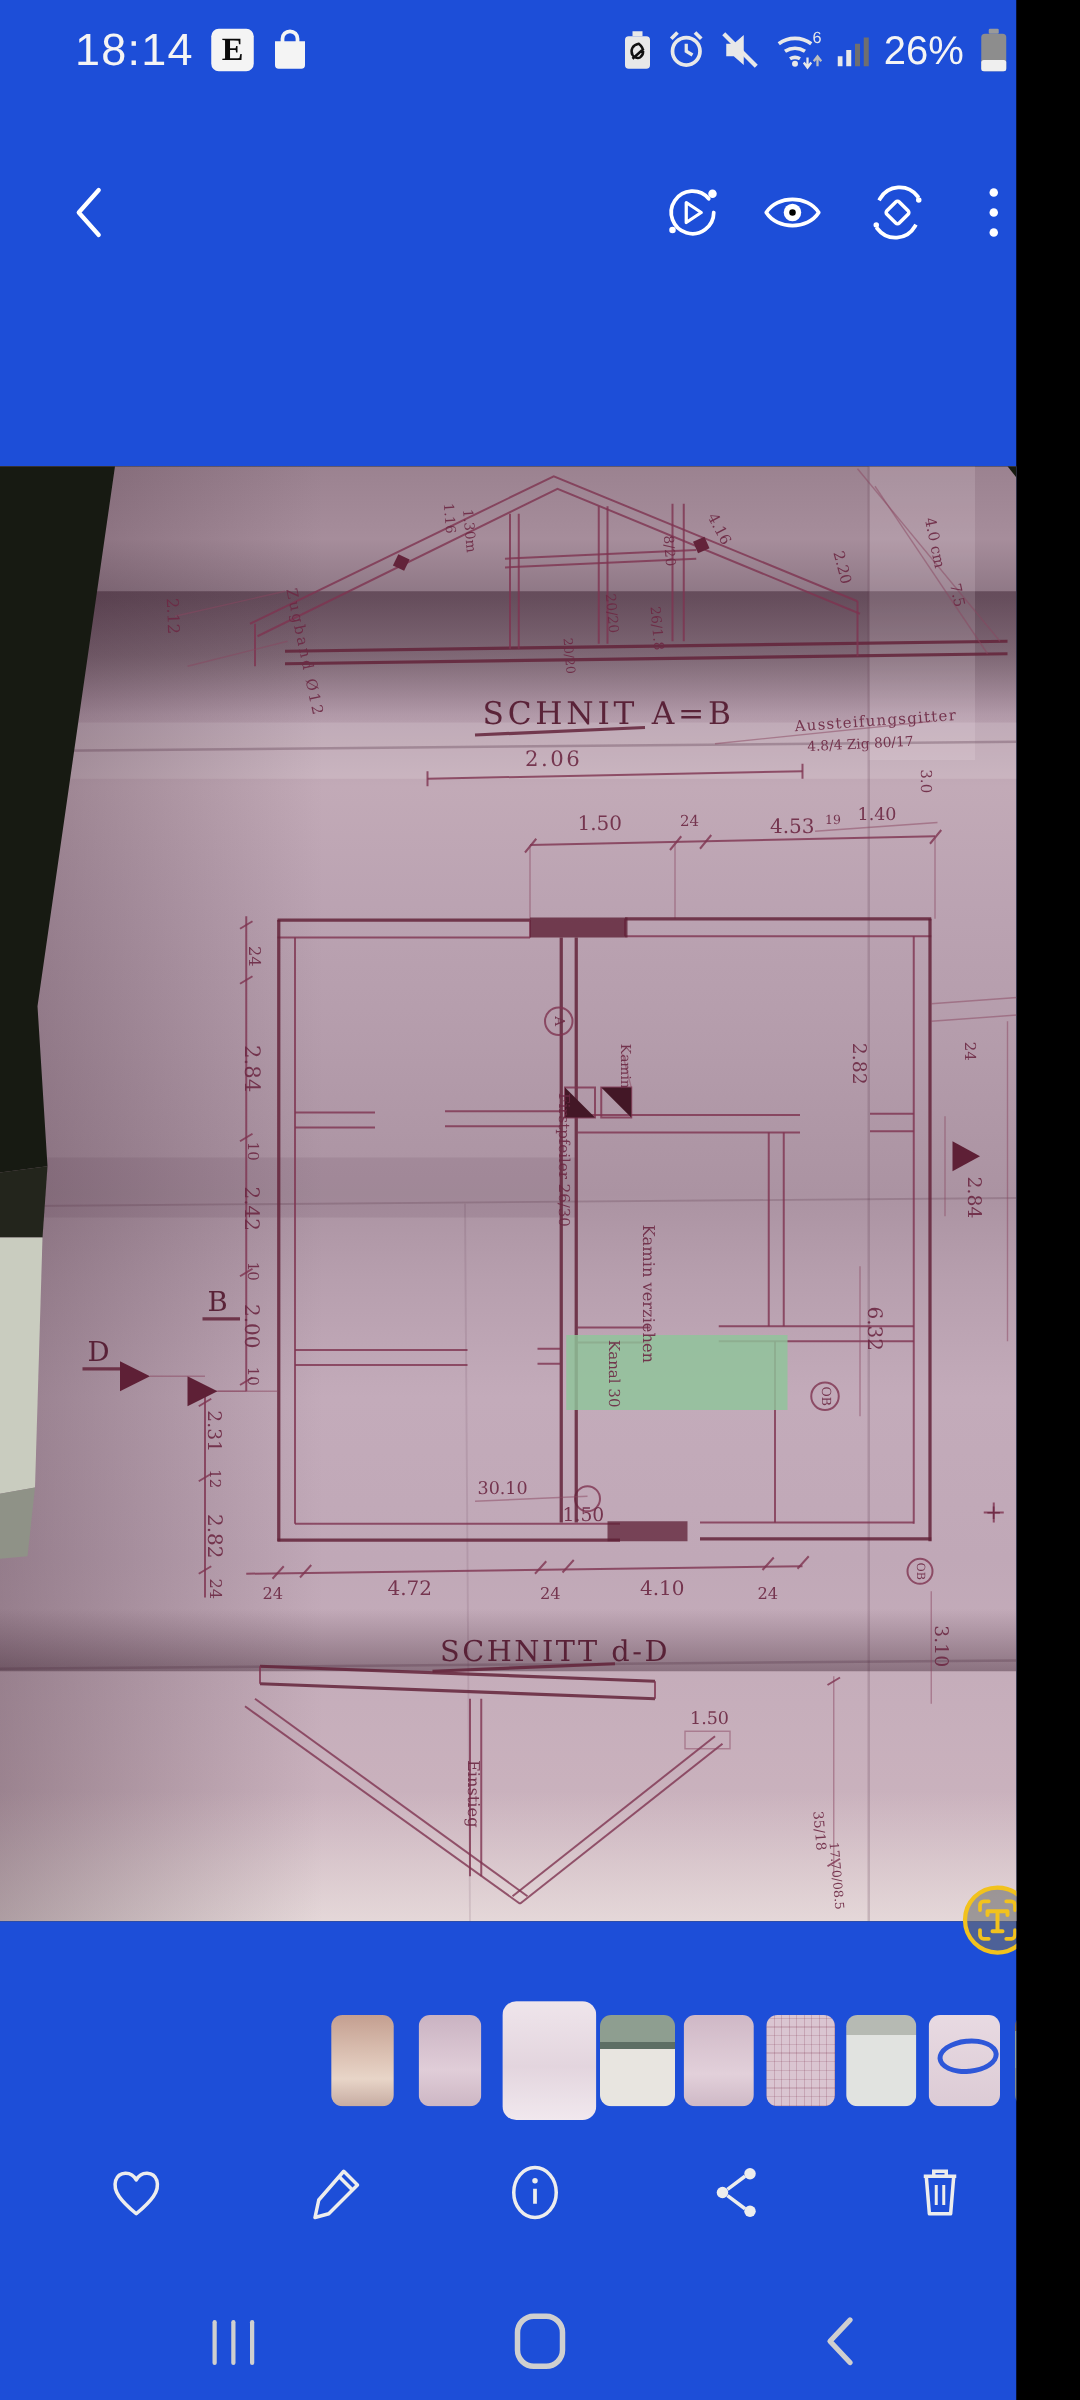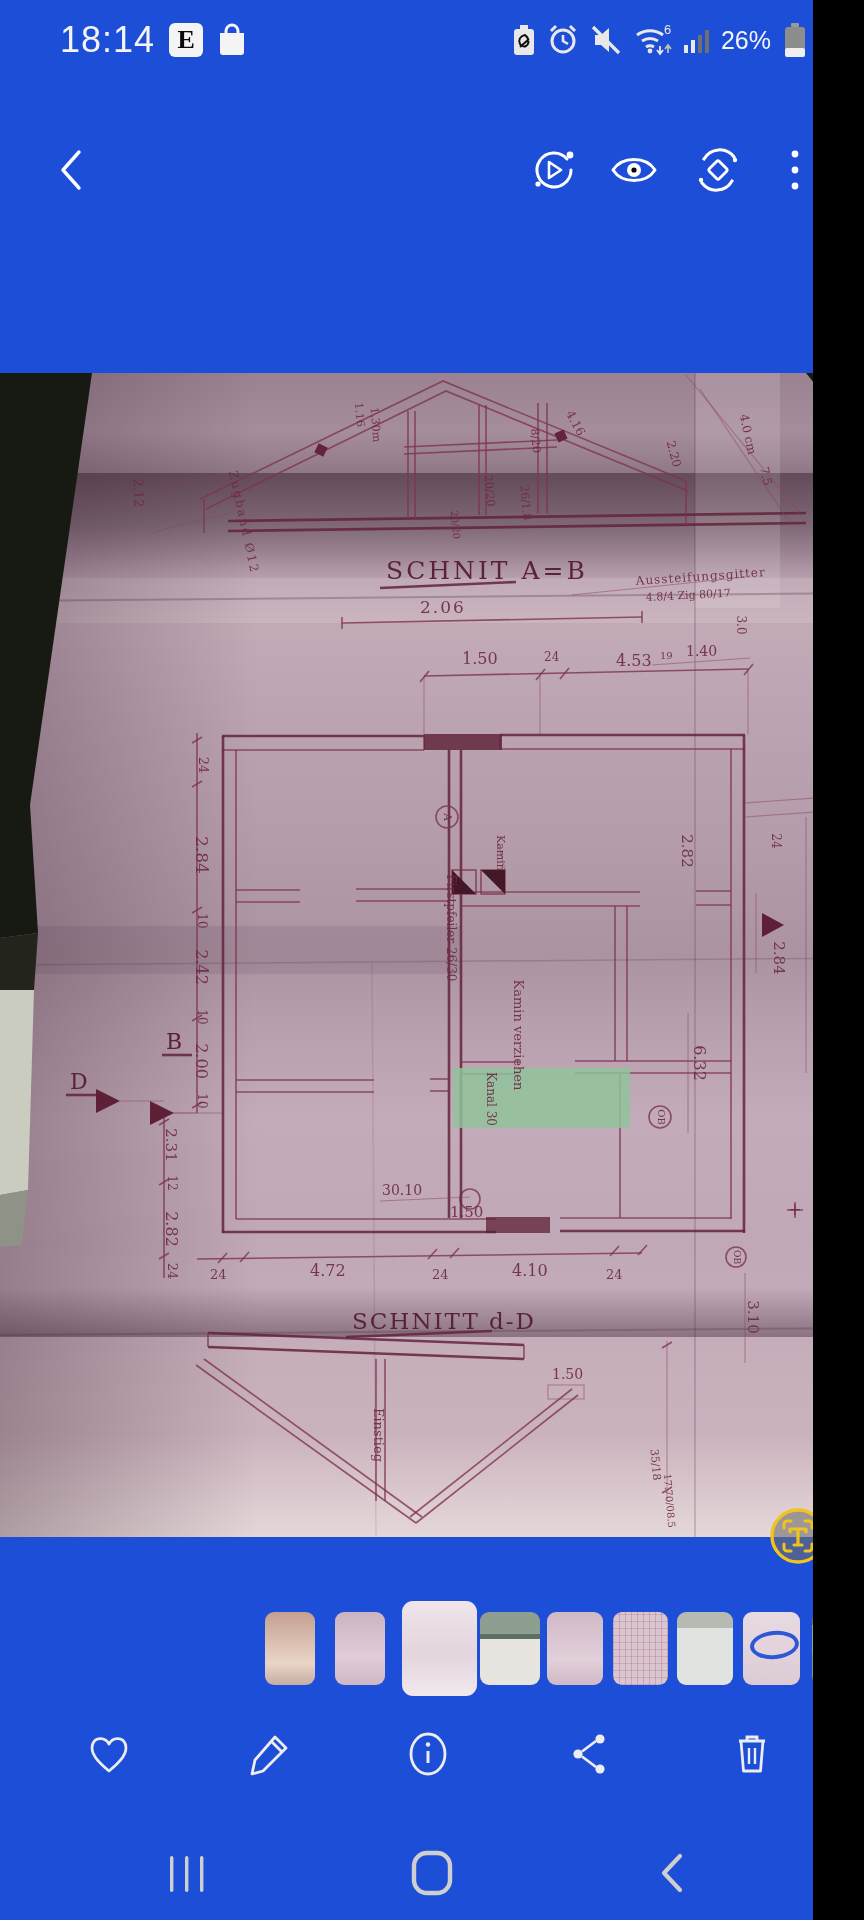--- a/index.html
+++ b/index.html
@@ -8,21 +8,21 @@
 
   
   .statusbar{position:absolute;left:0;top:0;width:864px;height:80px;display:flex;
              align-items:center;justify-content:space-between;color:#f4f4f4;}
   .sb-left{display:flex;align-items:center;gap:14px;padding-left:60px;}
   .sb-time{font-size:36px;letter-spacing:1px;}
   .badge-e{width:34px;height:34px;background:#f4f4f4;border-radius:6px;color:#0a0a0a;
            font-family:"Liberation Serif",serif;font-weight:bold;font-size:26px;
            display:flex;align-items:center;justify-content:center;}
   .sb-right{display:flex;align-items:center;gap:11px;padding-right:56px;}
-  .sb-pct{font-size:25px;}
+  .sb-pct{font-size:32px;}
 
   
   .toolbar{position:absolute;left:0;top:118px;width:864px;height:110px;}
   .tb-ic{position:absolute;top:28px;}
 
   
   .photo{position:absolute;left:0;top:373px;width:864px;height:1164px;background:#12140f;}
   .hw{font-family:"DejaVu Serif",serif;fill:#6d2944;opacity:.9;}
   .hwb{font-family:"DejaVu Serif",serif;fill:#561d33;opacity:.95;}
   .i{stroke:#7e3350;stroke-width:1.6;fill:none;opacity:.8;}

